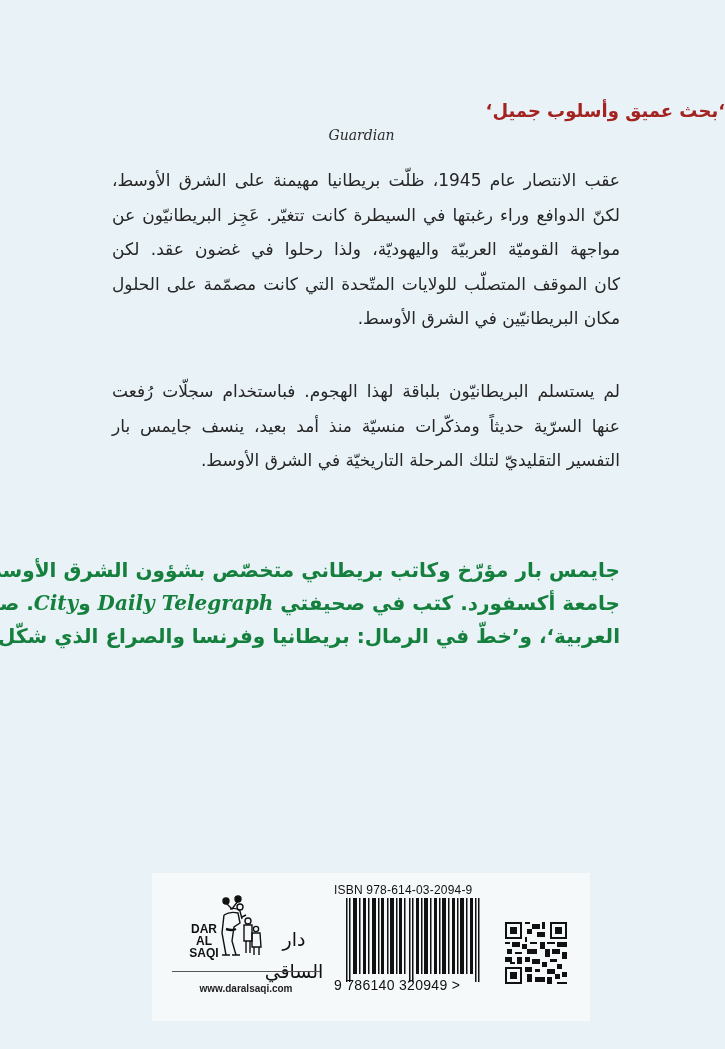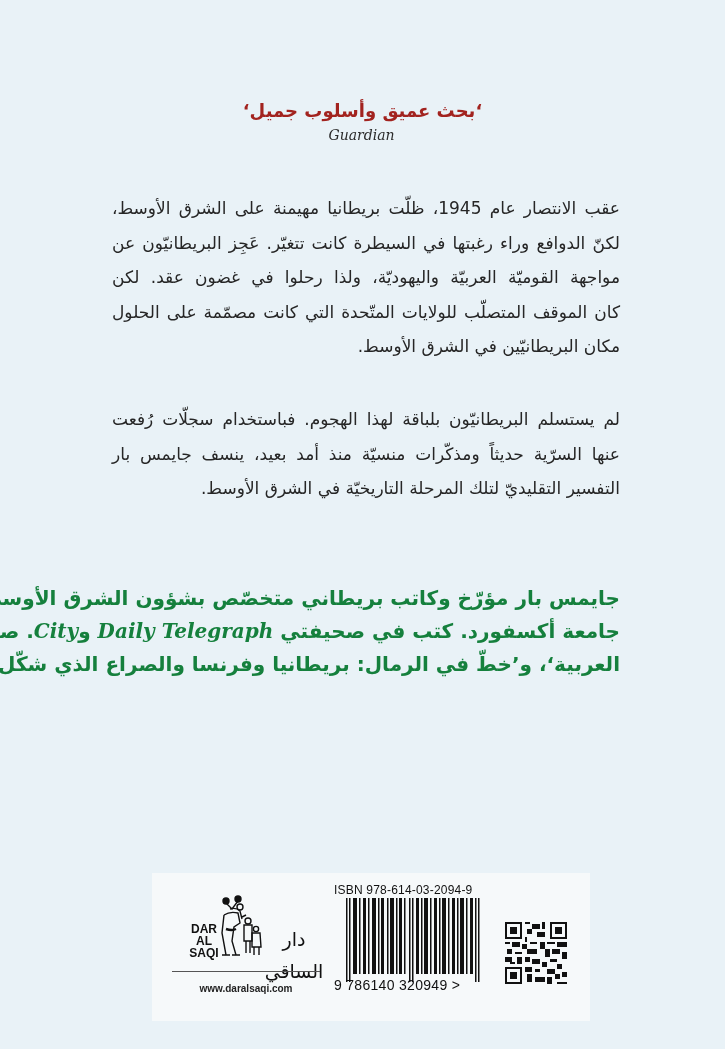--- a/index.html
+++ b/index.html
@@ -13,21 +13,21 @@
       position: relative;
       overflow: hidden;
       font-family: "DejaVu Sans", sans-serif;
       color: #2a2a2a;
     }
     .quote {
       position: absolute;
       top: 99px;
       left: 0;
       width: 725px;
-      text-align: center;
+      text-align: right;
       direction: rtl;
       color: #a2231f;
       font-size: 18px;
       font-weight: bold;
       line-height: 24px;
     }
     .quote-source {
       position: absolute;
       top: 126px;
       left: 0;
@@ -42,21 +42,20 @@
     .para {
       position: absolute;
       left: 112px;
       width: 508px;
       direction: rtl;
       text-align: justify;
       text-align-last: right;
       font-size: 17px;
       line-height: 34.6px;
       color: #262626;
-      margin-top: 28px;
     }
     .para .line {
       display: block;
       white-space: nowrap;
       text-align-last: justify;
       text-align: justify;
     }
     .para .line.last {
       text-align-last: right;
     }

